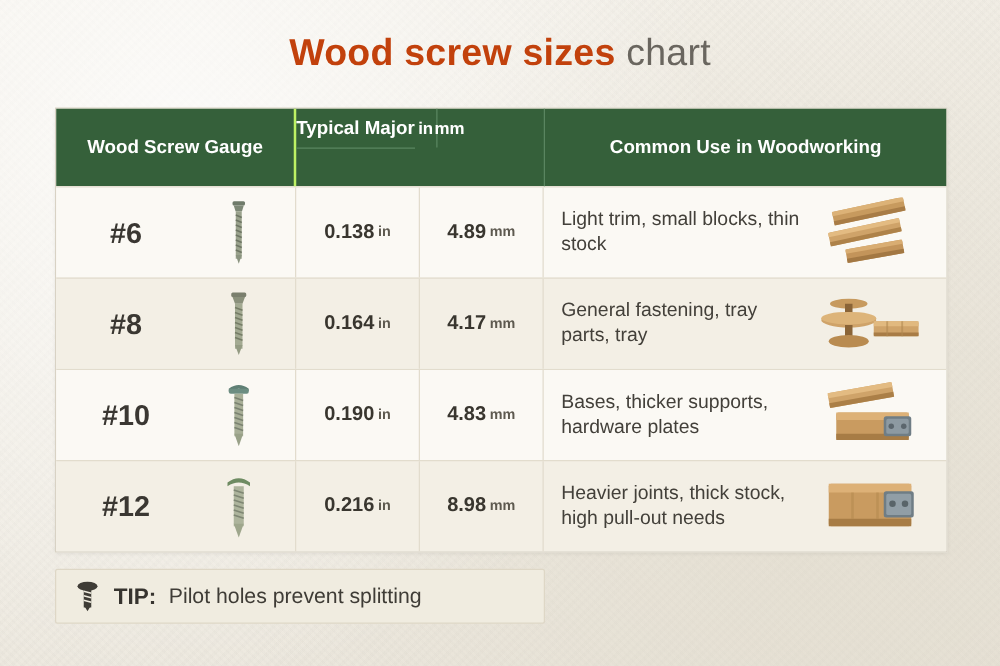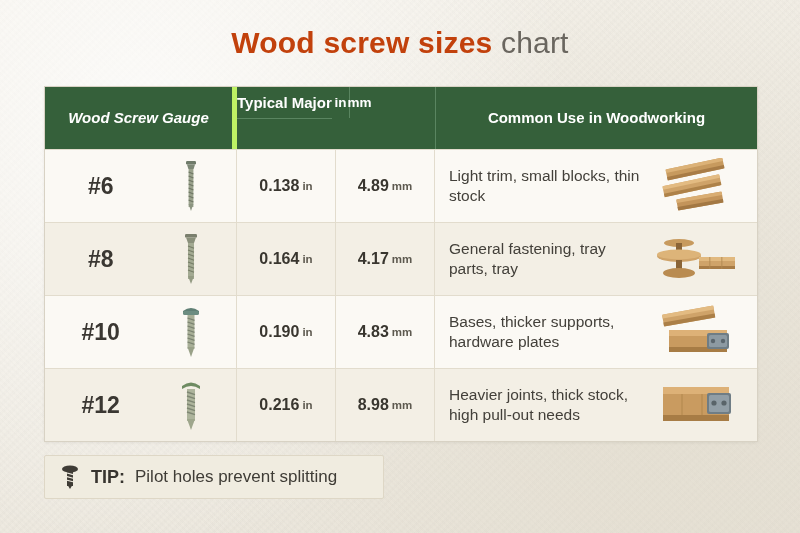--- a/index.html
+++ b/index.html
@@ -72,21 +72,21 @@
     box-sizing: border-box;
     display: flex;
     align-items: center;
     justify-content: center;
     text-align: center;
     font-weight: bold;
     font-size: 15px;
     line-height: 1.15;
     padding: 4px 6px;
   }
-  .th-gauge { width: 192px; border-right: 5px solid #bef264; font-style: italic; }
+  .th-gauge { width: 192px; border-right: 2px solid #bef264; }
   .th-typ-wrap {
     width: 198px;
     border-right: 1px solid #5a8560;
     display: flex;
     flex-direction: row;
   }
   .th-typ-top {
     height: 31px;
     display: flex;
     align-items: center;
@@ -176,21 +176,21 @@
     height: 56px;
     flex: 0 0 84px;
     position: relative;
   }
 
   
   .tip {
     position: absolute;
     left: 44px;
     top: 455px;
-    width: 340px;
+    width: 392px;
     height: 44px;
     background: #f0ece0;
     border: 1px solid #ded7c6;
     border-radius: 2px;
     display: flex;
     align-items: center;
     padding: 0 14px;
     box-sizing: border-box;
     gap: 10px;
   }

